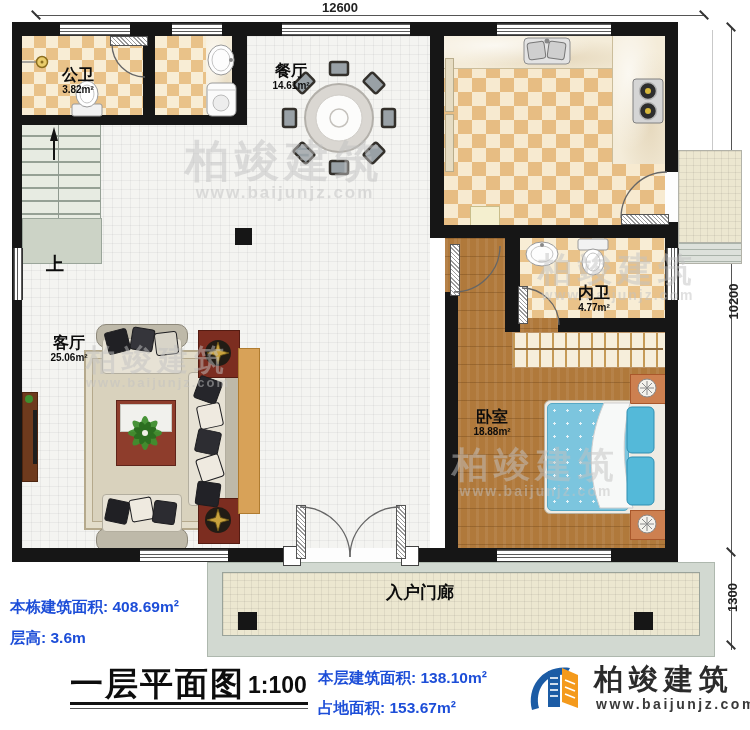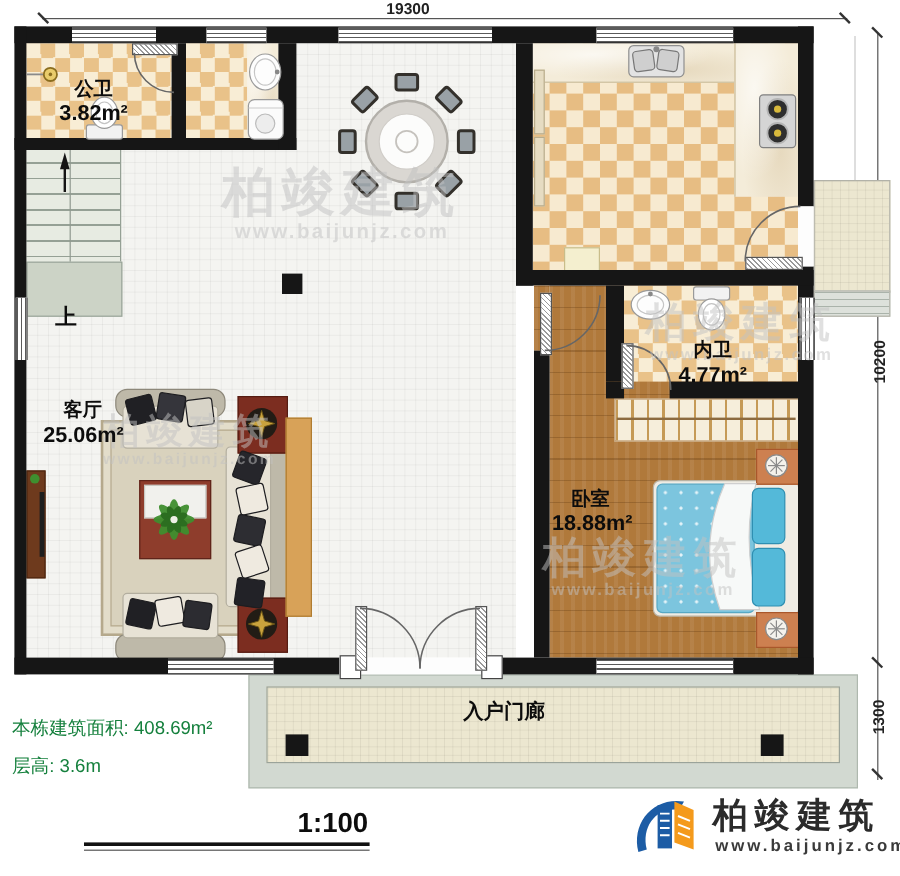--- a/index.html
+++ b/index.html
@@ -28,44 +28,44 @@
         background-image:repeating-linear-gradient(180deg,#5a5a5a 0 1px,transparent 1px 3.5px);}
   .winV{background-color:#fff;border-left:1px solid #333;border-right:1px solid #333;
         background-image:repeating-linear-gradient(90deg,#5a5a5a 0 1px,transparent 1px 3.5px);}
   .leaf{background-color:#fff;border:1px solid #555;
         background-image:repeating-linear-gradient(45deg,#9a9a9a 0 1px,transparent 1px 3px);}
   .jamb{background:#fff;border:1px solid #444;}
   .dimtxt{font-weight:bold;font-size:13px;color:#222;text-align:center;}
   .tick{width:12px;height:2px;background:#333;transform:rotate(45deg);}
   .rlabel{text-align:center;color:#0c0c0c;line-height:1.15;z-index:6;}
   .rn{font-weight:bold;font-size:16px;}
-  .ra{font-weight:bold;font-size:18px;}
+  .ra{font-weight:bold;font-size:10px;}
   .wm{z-index:5;color:#c2c2c2;opacity:.5;font-weight:bold;text-align:center;pointer-events:none;line-height:1.05;}
   .wm .wm-big{letter-spacing:6px;}
   .wm .wm-url{letter-spacing:2px;}
   .pillow{position:absolute;border-radius:3px;border:1px solid #1d1d20;}
   .sofa-back{position:absolute;background:#beb9a9;border:1px solid #8d887a;border-radius:10px;}
   .sofa-seat{position:absolute;background:#e7e2d5;border:1px solid #b3ae9f;border-radius:4px;}
   .ns{position:absolute;background:#cd8050;border:1px solid #a9572b;}
   .stair-treads{background-color:#e7ebe2;
         background-image:repeating-linear-gradient(180deg,#95a095 0 1.5px,transparent 1.5px 13px);
         border-right:1px solid #95a095;}
   .hangers{background-color:#f6eedb;border:1px solid #bb9468;
         background-image:repeating-linear-gradient(90deg,#c59a56 0 2px,transparent 2px 13px);}
-  .footer-line{font-weight:normal;font-size:15.5px;color:#15803d;white-space:nowrap;}
+  .footer-line{font-weight:bold;font-size:15.5px;color:#1d4ed8;white-space:nowrap;}
 </style>
 </head>
 <body>
 
 <div id="stage">
 
   <div class="abs" style="left:35px;top:15px;width:671px;height:1px;background:#555;"></div>
   <div class="abs tick" style="left:30px;top:14px;"></div>
   <div class="abs tick" style="left:698px;top:14px;"></div>
-  <div class="abs dimtxt" style="left:310px;top:0px;width:60px;">19300</div>
+  <div class="abs dimtxt" style="left:310px;top:0px;width:60px;">12600</div>
 
   <div class="abs" style="left:731px;top:28px;width:1px;height:622px;background:#555;"></div>
   <div class="abs tick" style="left:725px;top:26px;"></div>
   <div class="abs tick" style="left:725px;top:551px;"></div>
   <div class="abs tick" style="left:725px;top:644px;"></div>
   <div class="abs dimtxt" style="left:706px;top:294px;width:54px;transform:rotate(-90deg);">10200</div>
   <div class="abs dimtxt" style="left:710px;top:590px;width:44px;transform:rotate(-90deg);">1300</div>
   <div class="abs" style="left:712px;top:30px;width:1px;height:120px;background:#c9c9c9;"></div>
 
   <div class="abs tile" style="left:22px;top:36px;width:408px;height:512px;z-index:1;"></div>
@@ -338,20 +338,24 @@
   </div>
   <div class="abs wm" style="left:430px;top:446px;width:212px;">
     <div class="wm-big" style="font-size:36px;">柏竣建筑</div>
     <div class="wm-url" style="font-size:14px;">www.baijunjz.com</div>
   </div>
 
   <div class="abs rlabel" style="left:47px;top:66px;width:62px;">
     <div class="rn">公卫</div>
       <div class="ra">3.82m²</div>
   </div>
+  <div class="abs rlabel" style="left:256px;top:62px;width:70px;">
+    <div class="rn">餐厅</div>
+      <div class="ra">14.61m²</div>
+  </div>
   <div class="abs rlabel" style="left:562px;top:284px;width:64px;">
     <div class="rn">内卫</div>
       <div class="ra">4.77m²</div>
   </div>
   <div class="abs rlabel" style="left:36px;top:334px;width:66px;">
     <div class="rn">客厅</div>
       <div class="ra">25.06m²</div>
   </div>
   <div class="abs rlabel" style="left:460px;top:408px;width:64px;">
     <div class="rn">卧室</div>
@@ -364,24 +368,31 @@
     <div class="rn" style="font-size:18px;">上</div>
   </div>
 
   <div class="abs footer-line" style="left:10px;top:597px;z-index:8;">
     <span>本栋建筑面积:</span> <span>408.69m²</span>
   </div>
   <div class="abs footer-line" style="left:10px;top:628px;z-index:8;">
     <span>层高:</span> <span>3.6m</span>
   </div>
 
+  <div class="abs" style="left:70px;top:662px;width:180px;font-size:33px;font-weight:bold;color:#0d0d0d;letter-spacing:2px;white-space:nowrap;z-index:8;">一层平面图</div>
   <div class="abs" style="left:248px;top:672px;font-size:23px;font-weight:bold;color:#0d0d0d;z-index:8;">1:100</div>
   <div class="abs" style="left:70px;top:702px;width:238px;height:3px;background:#111;z-index:8;"></div>
   <div class="abs" style="left:70px;top:708px;width:238px;height:1px;background:#555;z-index:8;"></div>
 
+  <div class="abs footer-line" style="left:318px;top:668px;z-index:8;">
+    <span>本层建筑面积:</span> <span>138.10m²</span>
+  </div>
+  <div class="abs footer-line" style="left:318px;top:698px;z-index:8;">
+    <span>占地面积:</span> <span>153.67m²</span>
+  </div>
 
   <div class="abs" style="left:526px;top:658px;width:214px;height:62px;z-index:8;">
     <svg width="64" height="60" viewBox="0 0 64 60" style="position:absolute;left:0;top:0;">
       <path d="M6,52 C0,28 18,6 44,10 L40,17 C22,14 8,30 13,50 Z" fill="#1c5ca5"></path>
       <rect x="22" y="13" width="12" height="36" fill="#1c5ca5"></rect>
       <g stroke="#ffffff" stroke-width="1.6">
         <line x1="24" y1="20" x2="32" y2="20"></line>
           <line x1="24" y1="26" x2="32" y2="26"></line>
         <line x1="24" y1="32" x2="32" y2="32"></line>
           <line x1="24" y1="38" x2="32" y2="38"></line>

